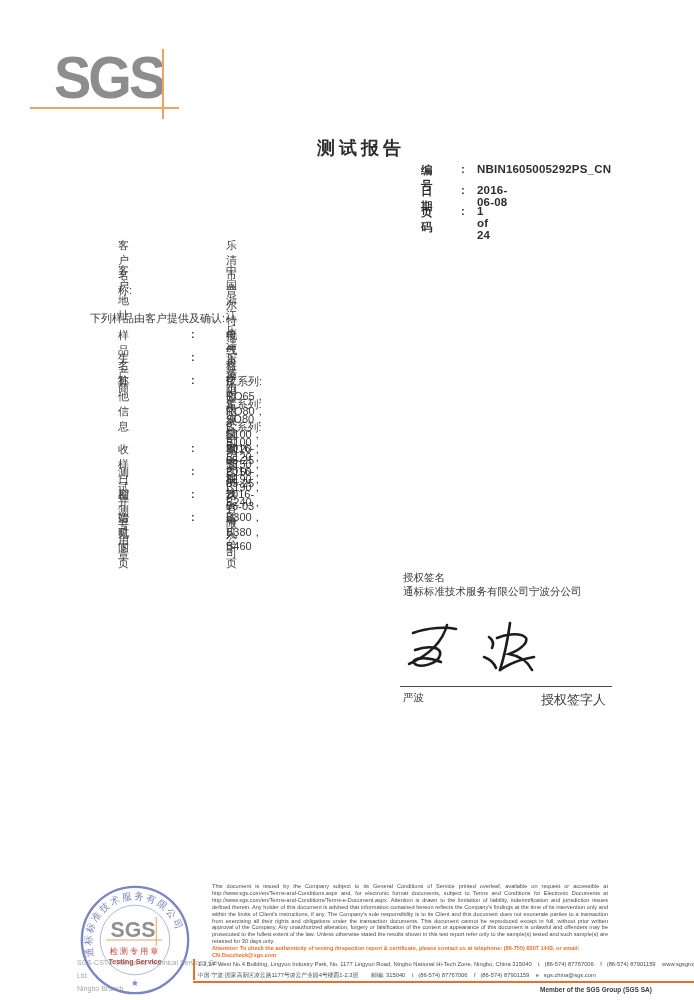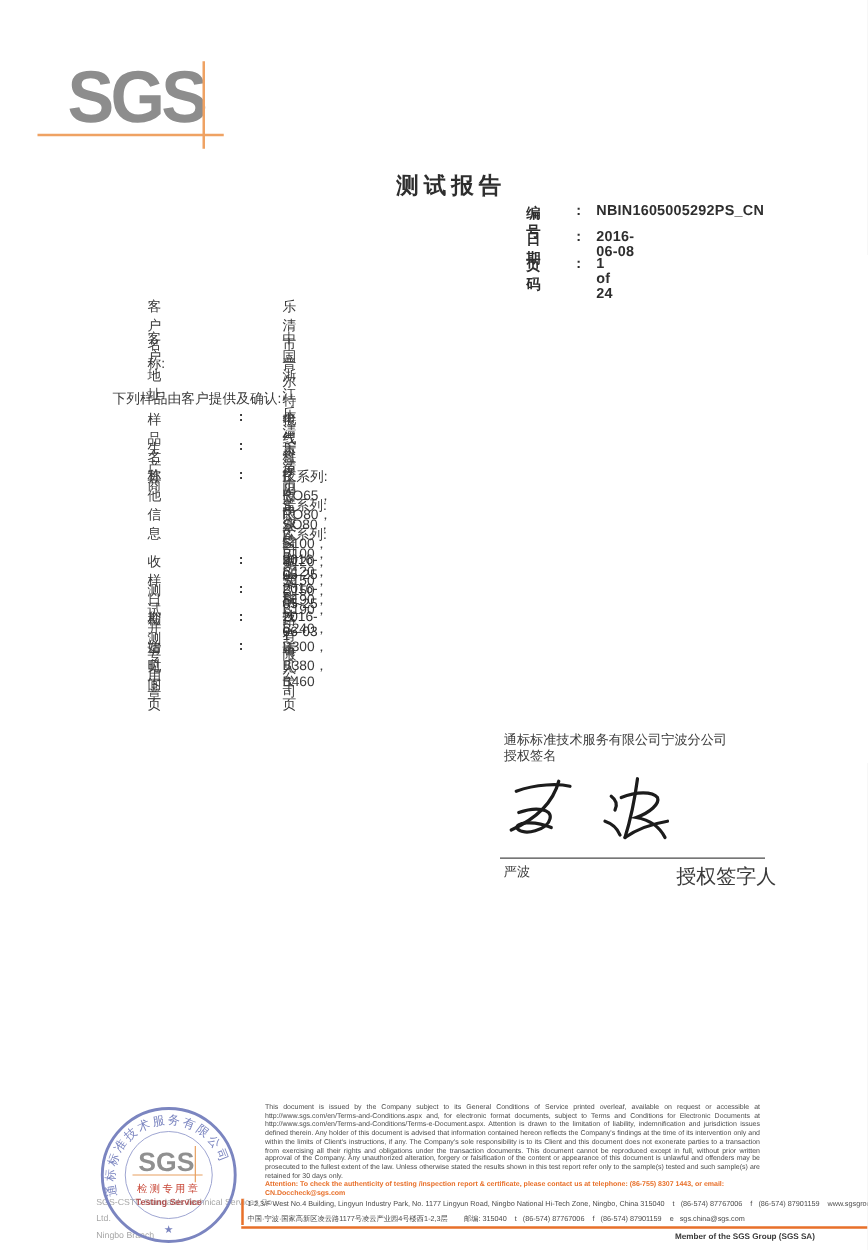--- a/index.html
+++ b/index.html
@@ -18,25 +18,25 @@
   .meta-label{position:absolute;left:393px;}
   .meta-colon{position:absolute;left:433px;}
   .meta-value{position:absolute;left:449px;letter-spacing:.2px;}
   
   .b-label{position:absolute;left:78px;font-size:11px;margin-left:12px;}
   .b-colon{position:absolute;left:163px;font-size:11px;font-weight:bold;}
   .b-value{position:absolute;left:198px;font-size:11px;}
   .bold{font-weight:normal;color:#2e2e2e;}
   
   .sig-company{left:403px;top:585px;font-size:10.5px;}
-  .sig-auth{left:403px;top:598px;font-size:10.5px;}
+  .sig-auth{left:403px;top:571px;font-size:10.5px;}
   .sig-draw{left:393px;top:612px;}
   .sig-line{left:400px;top:686px;width:212px;height:1px;background:#4a4a4a;}
   .sig-name{left:403px;top:691px;font-size:10.5px;}
-  .sig-role{left:541px;top:691px;font-size:16px;}
+  .sig-role{left:541px;top:691px;font-size:13px;}
   
   .company-lines{left:77px;top:956px;font-size:7px;color:#a6a6a6;line-height:13px;width:150px;}
   .stamp{left:77px;top:882px;}
   .legal{left:212px;top:883px;width:396px;font-size:5.6px;line-height:6.9px;color:#4c4c4c;
          text-align:justify;}
   .attention{left:212px;top:945px;width:396px;font-size:5.6px;line-height:6.9px;
              color:#e8702a;font-weight:bold;}
   .addr{font-size:5.8px;color:#4c4c4c;white-space:pre;}
   .addr1{left:198px;top:961px;}
   .addr2{left:198px;top:971px;}

